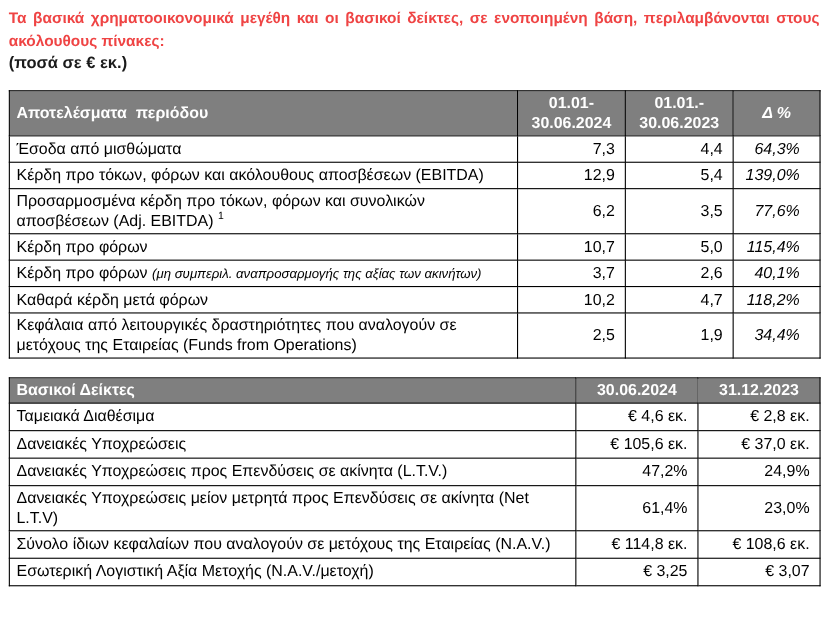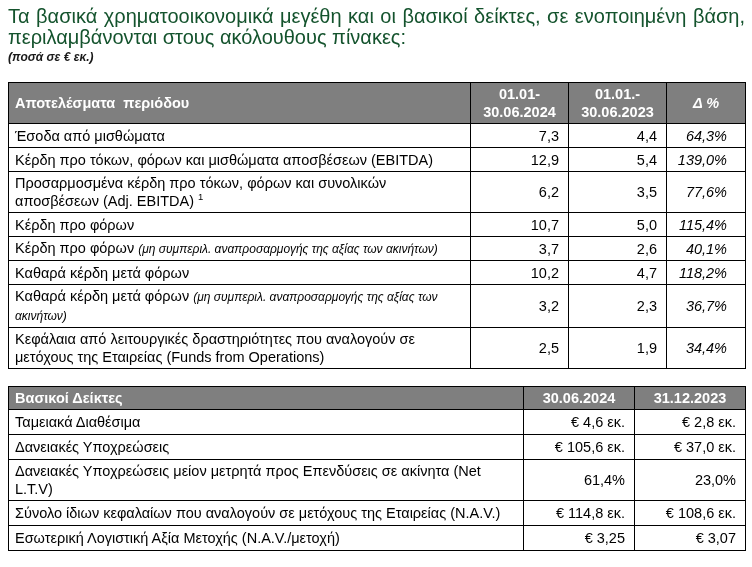--- a/index.html
+++ b/index.html
@@ -14,30 +14,30 @@
     color: var(--text-color, #000000);
     overflow: hidden;
   }
   .page {
     padding: 6px 7px 0 8px;
     box-sizing: border-box;
     width: 752px;
   }
   .intro {
     margin: 0;
-    font-size: 20px;
+    font-size: 14px;
     line-height: 21px;
     text-align: justify;
-    color: #14532d;
+    color: #ef4444;
+    font-weight: bold;
   }
   .units-note {
     margin: 1px 0 0 0;
-    font-size: 12px;
+    font-size: 15px;
     line-height: 17px;
-    font-style: italic;
     font-weight: 600;
     color: #1a1a1a;
   }
   table.tbl {
     border-collapse: collapse;
     width: 737px;
     table-layout: fixed;
     margin-top: 16px;
     border: 1.5px solid var(--border-color, #000);
   }
@@ -123,21 +123,21 @@
       </tr>
     </thead>
     <tbody id="results-body">
         <tr>
           <td class="lbl"><span>Έσοδα από μισθώματα</span></td>
           <td class="num">7,3</td>
           <td class="num">4,4</td>
           <td class="delta">64,3%</td>
         </tr>
         <tr>
-          <td class="lbl"><span>Κέρδη προ τόκων, φόρων και μισθώματα αποσβέσεων (EBITDA)</span></td>
+          <td class="lbl"><span>Κέρδη προ τόκων, φόρων και ακόλουθους αποσβέσεων (EBITDA)</span></td>
           <td class="num">12,9</td>
           <td class="num">5,4</td>
           <td class="delta">139,0%</td>
         </tr>
         <tr>
           <td class="lbl"><span>Προσαρμοσμένα κέρδη προ τόκων, φόρων και συνολικών αποσβέσεων (Adj. EBITDA)</span> <sup class="fnote">1</sup></td>
           <td class="num">6,2</td>
           <td class="num">3,5</td>
           <td class="delta">77,6%</td>
         </tr>
@@ -151,26 +151,20 @@
           <td class="lbl"><span>Κέρδη προ φόρων</span> <span class="small-note">(μη συμπεριλ. αναπροσαρμογής της αξίας των ακινήτων)</span></td>
           <td class="num">3,7</td>
           <td class="num">2,6</td>
           <td class="delta">40,1%</td>
         </tr>
         <tr>
           <td class="lbl"><span>Καθαρά κέρδη μετά φόρων</span></td>
           <td class="num">10,2</td>
           <td class="num">4,7</td>
           <td class="delta">118,2%</td>
-        </tr>
-        <tr>
-          <td class="lbl"><span>Καθαρά κέρδη μετά φόρων</span> <span class="small-note">(μη συμπεριλ. αναπροσαρμογής της αξίας των ακινήτων)</span></td>
-          <td class="num">3,2</td>
-          <td class="num">2,3</td>
-          <td class="delta">36,7%</td>
         </tr>
         <tr>
           <td class="lbl"><span>Κεφάλαια από λειτουργικές δραστηριότητες που αναλογούν σε μετόχους της Εταιρείας (Funds from Operations)</span></td>
           <td class="num">2,5</td>
           <td class="num">1,9</td>
           <td class="delta">34,4%</td>
         </tr>
       </tbody>
   </table>
 
@@ -192,20 +186,25 @@
           <td class="lbl">Ταμειακά Διαθέσιμα</td>
           <td class="num">€ 4,6 εκ.</td>
           <td class="num">€ 2,8 εκ.</td>
         </tr>
         <tr>
           <td class="lbl">Δανειακές Υποχρεώσεις</td>
           <td class="num">€ 105,6 εκ.</td>
           <td class="num">€ 37,0 εκ.</td>
         </tr>
         <tr>
+          <td class="lbl">Δανειακές Υποχρεώσεις προς Επενδύσεις σε ακίνητα (L.T.V.)</td>
+          <td class="num">47,2%</td>
+          <td class="num">24,9%</td>
+        </tr>
+        <tr>
           <td class="lbl">Δανειακές Υποχρεώσεις μείον μετρητά προς Επενδύσεις σε ακίνητα (Net L.T.V)</td>
           <td class="num">61,4%</td>
           <td class="num">23,0%</td>
         </tr>
         <tr>
           <td class="lbl">Σύνολο ίδιων κεφαλαίων που αναλογούν σε μετόχους της Εταιρείας (N.A.V.)</td>
           <td class="num">€ 114,8 εκ.</td>
           <td class="num">€ 108,6 εκ.</td>
         </tr>
         <tr>

